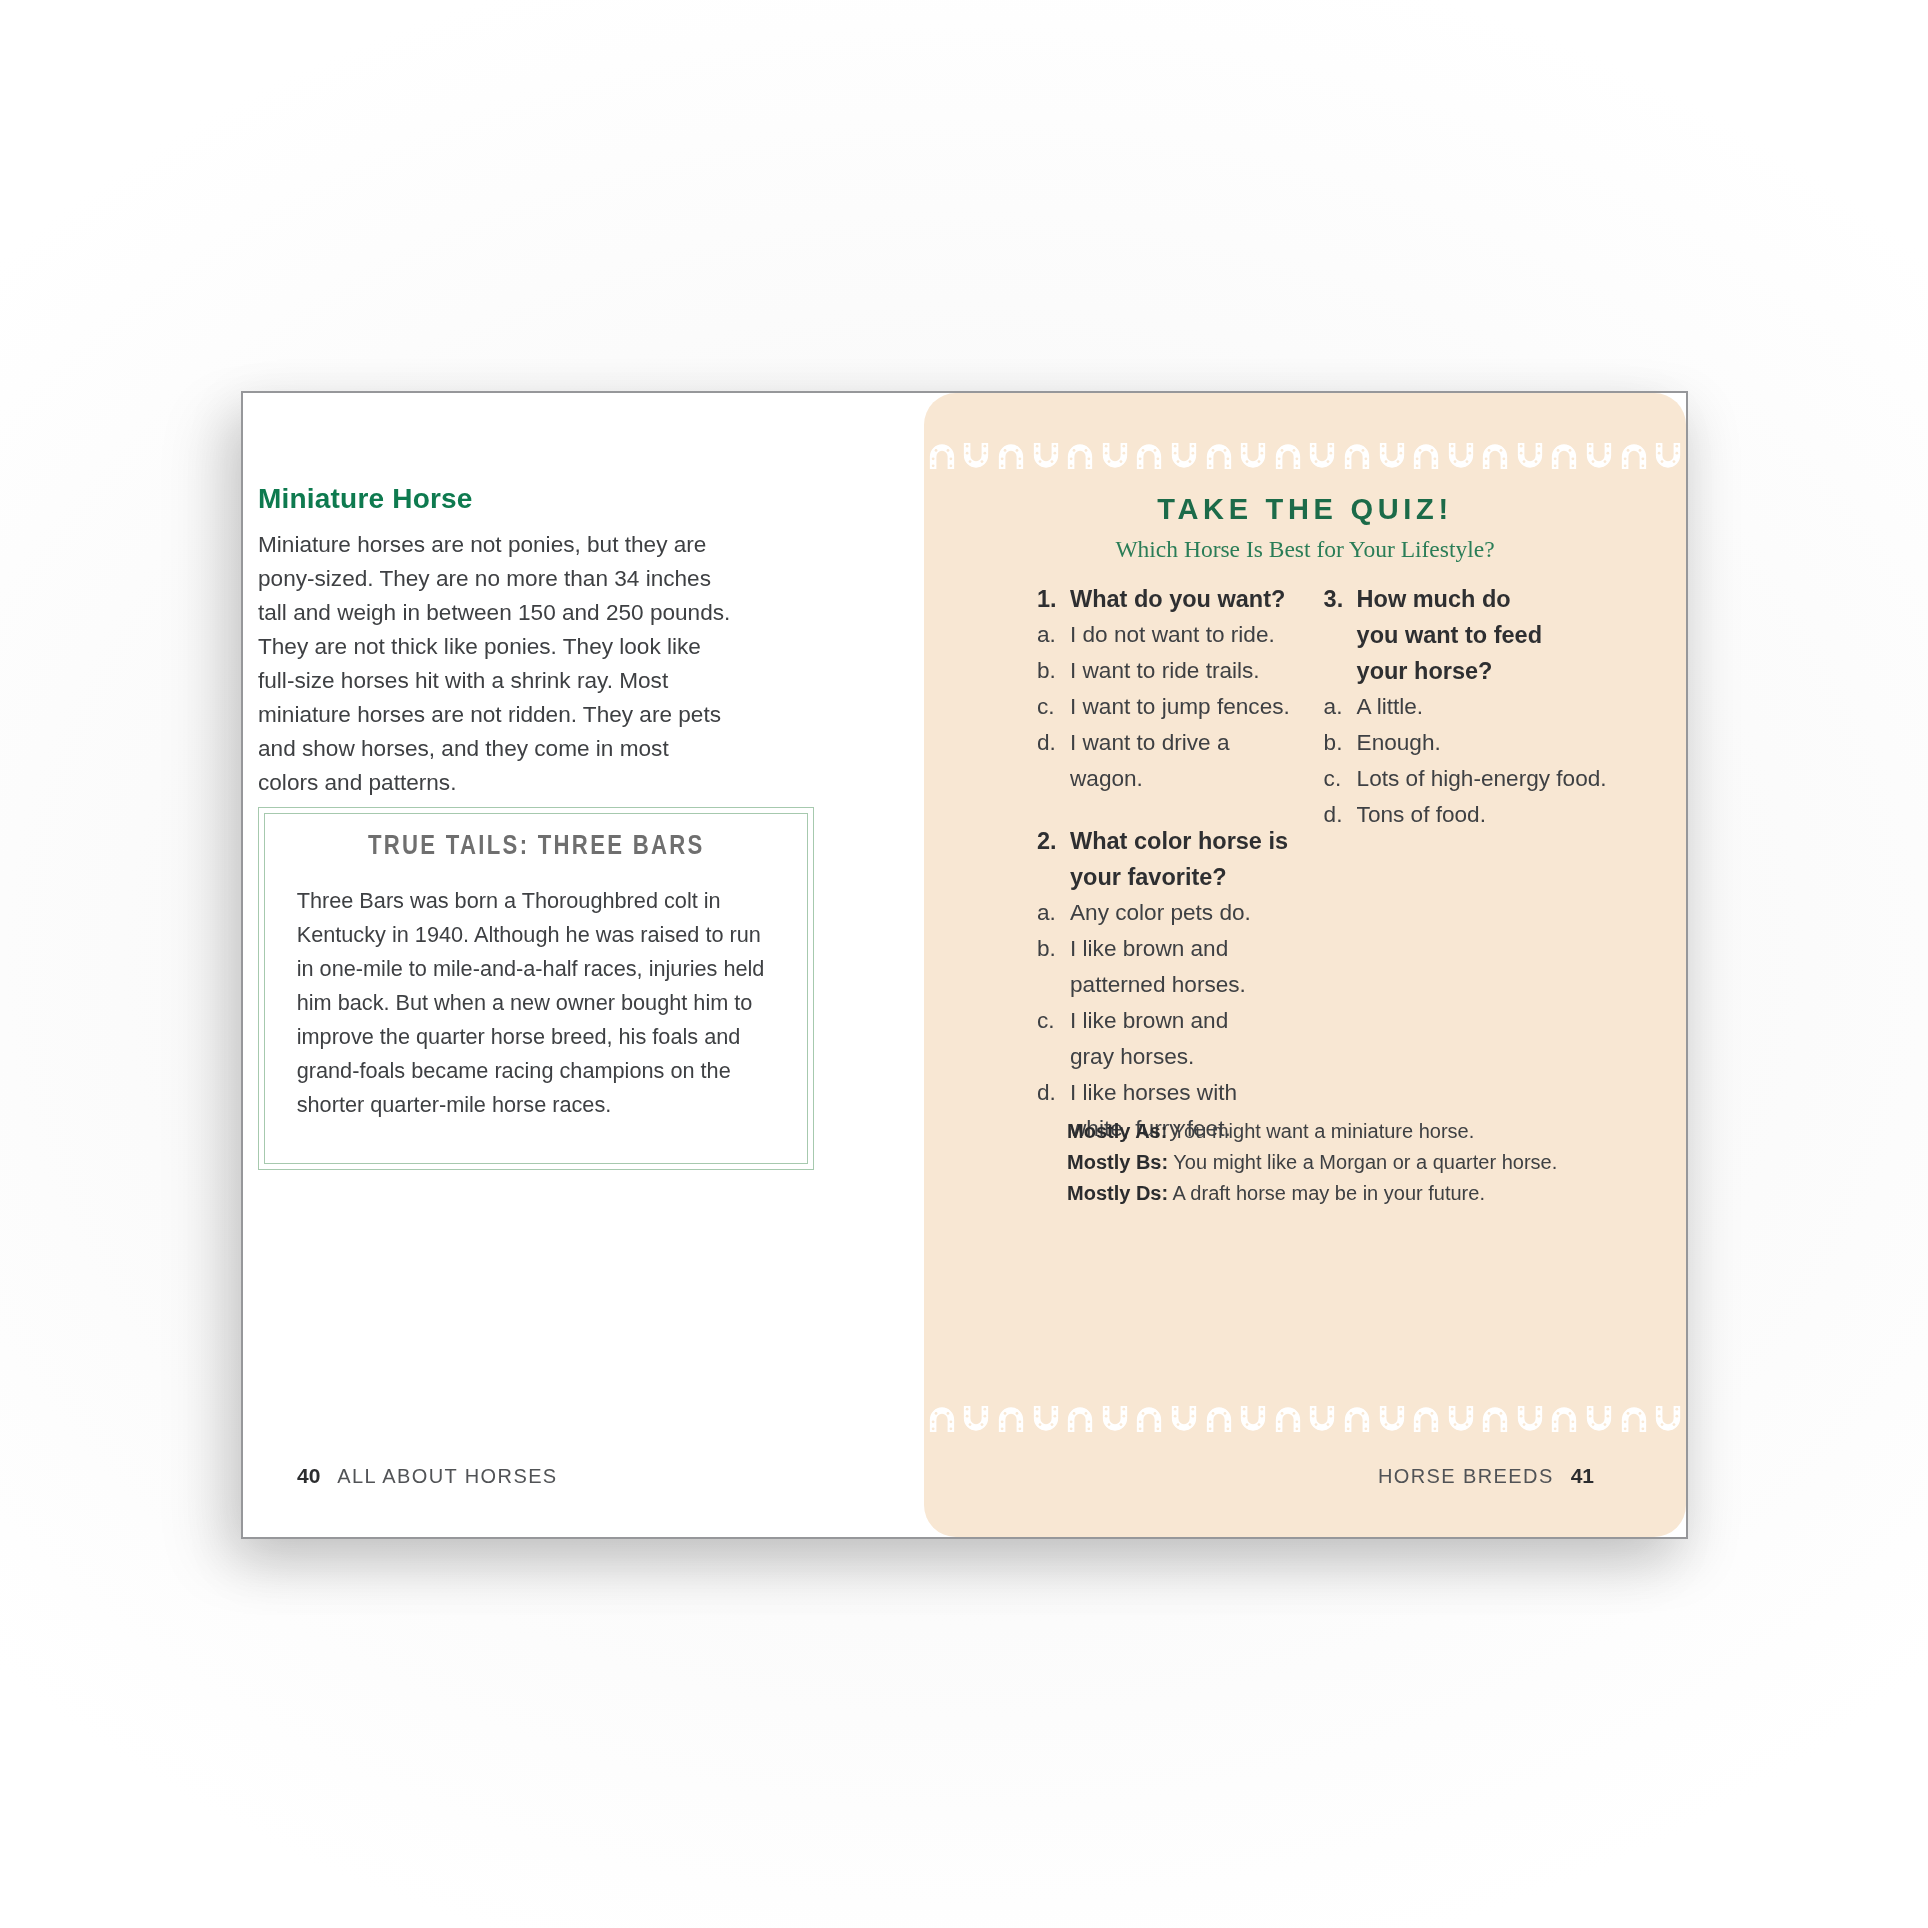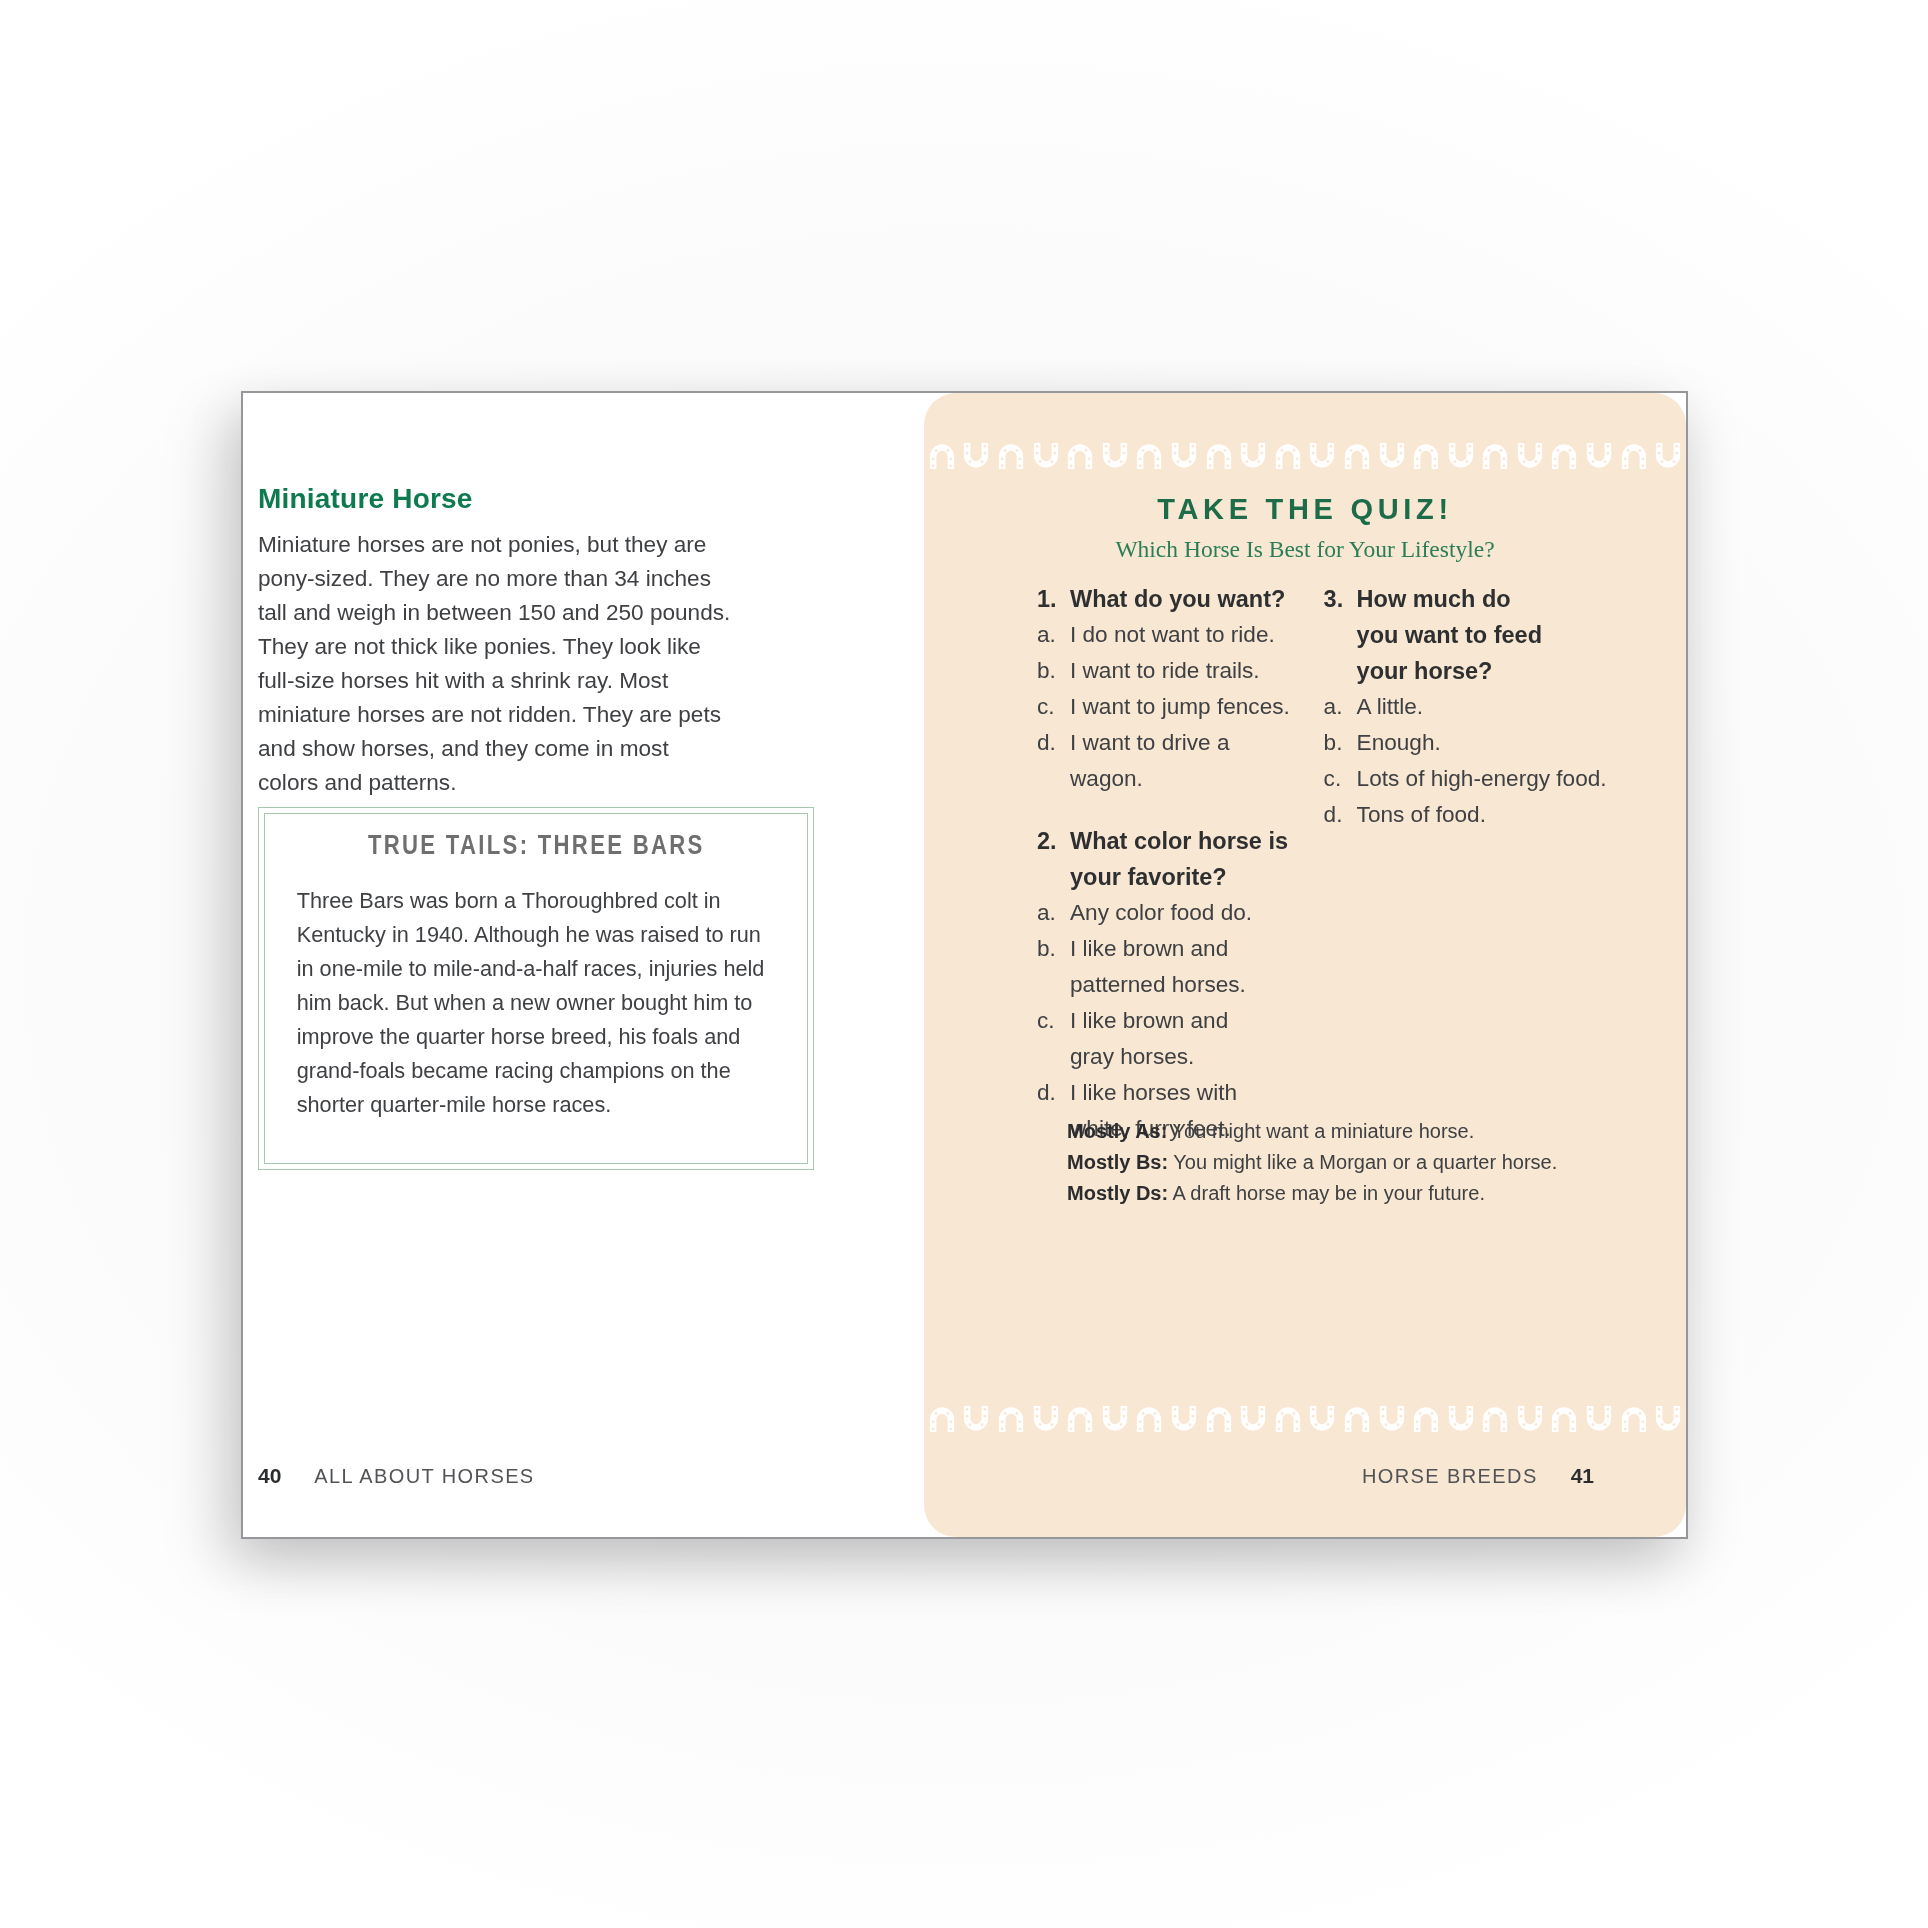--- a/index.html
+++ b/index.html
@@ -42,21 +42,21 @@
   }
   .callout-title{
     display:inline-block;color:#6f6f6f;font-size:27px;font-weight:700;
     letter-spacing:2.8px;transform:scaleX(.82);transform-origin:center;
     margin:5.6px 0 22.6px 0;white-space:nowrap;
   }
   .callout-body{
     color:#3e4043;font-size:21.7px;line-height:34px;text-align:left;margin:0;
   }
   .footer{
-    position:absolute;bottom:49px;display:flex;align-items:baseline;gap:33px;
+    position:absolute;bottom:49px;display:flex;align-items:baseline;gap:17px;margin-left:39px;
   }
   .footer-left{left:15px;}
   .footer-right{right:92px;}
   .page-num{font-size:21px;font-weight:700;color:#2c2d2f;}
   .footer-label{font-size:20px;color:#515356;letter-spacing:1.4px;}
 
   
   .shoe-row{
     position:absolute;left:0;right:0;height:32px;display:flex;gap:6.6px;
     padding-left:3.8px;overflow:hidden;
@@ -350,21 +350,21 @@
           </div>
         </div>
 
         <div class="question q2">
           <div class="q-head">
             <span class="q-num">2.</span>
             <span class="q-prompt">What color horse is your favorite?</span>
           </div>
           <div class="opt">
             <span class="opt-letter">a.</span>
-            <span class="opt-text">Any color food do.</span>
+            <span class="opt-text">Any color pets do.</span>
           </div>
           <div class="opt">
             <span class="opt-letter">b.</span>
             <span class="opt-text" style="max-width:188px">I like brown and patterned horses.</span>
           </div>
           <div class="opt">
             <span class="opt-letter">c.</span>
             <span class="opt-text" style="max-width:169px">I like brown and gray horses.</span>
           </div>
           <div class="opt">

